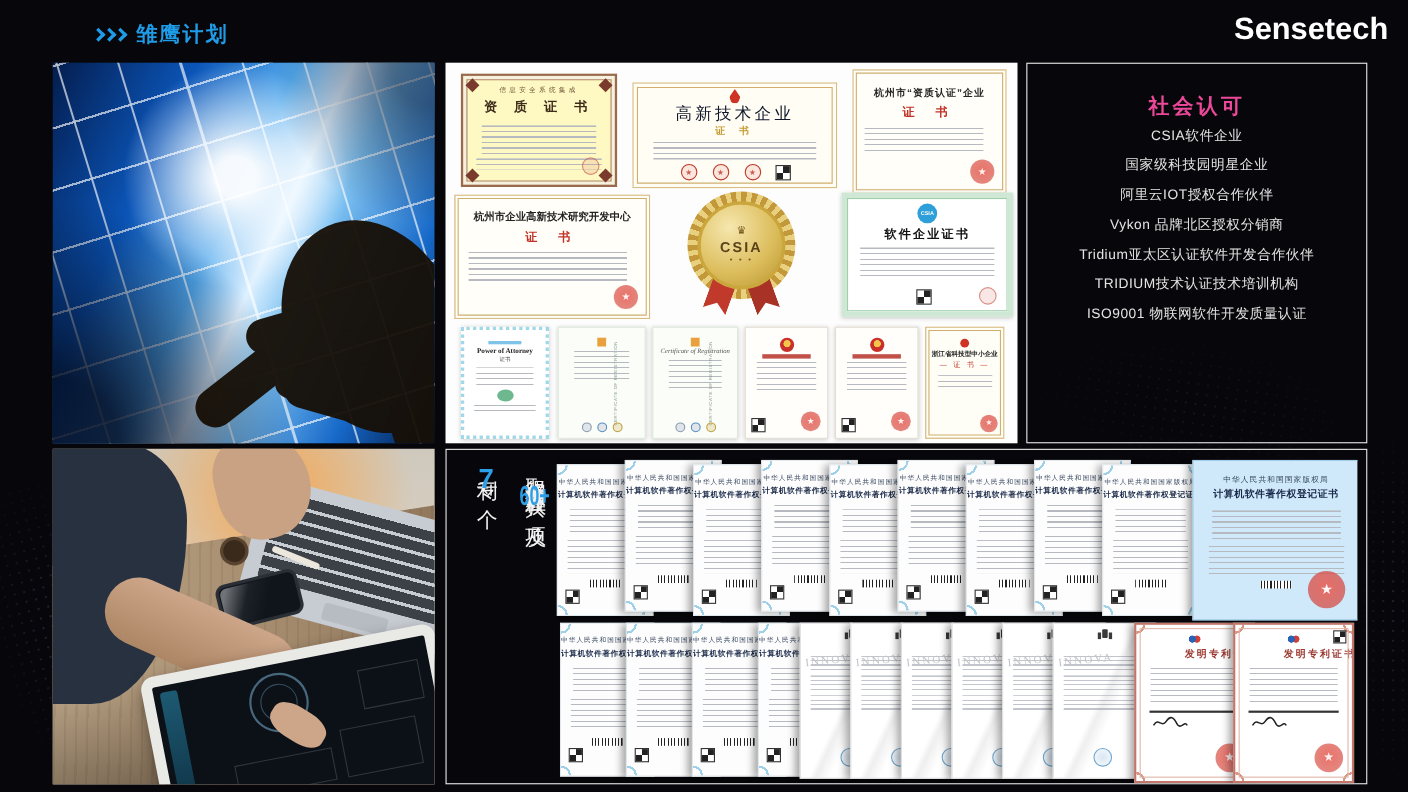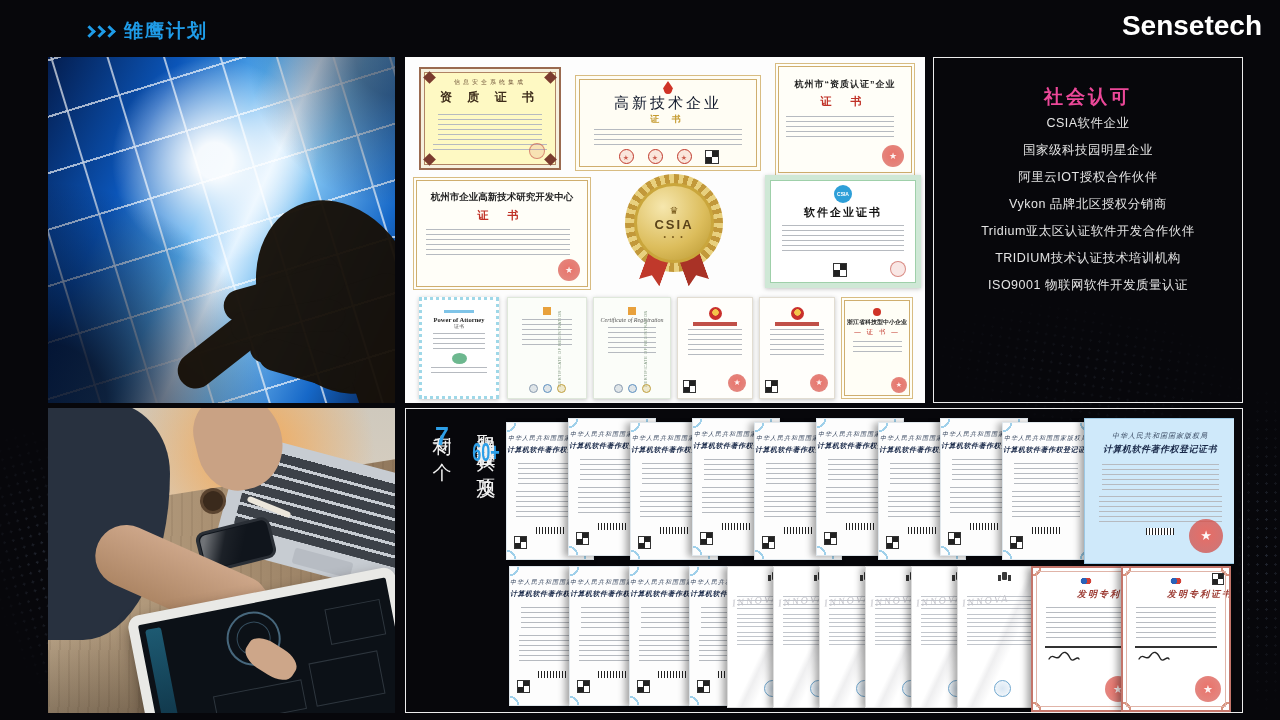--- a/index.html
+++ b/index.html
@@ -171,21 +171,21 @@
   .social-item{ text-align:center; color:#e4e4e4; font-size:12.5px; line-height:27px; letter-spacing:.5px; }
 
   
   #patents-panel{ left:405px; top:408px; width:838px; height:305px; border:1px solid #ececec; }
   .caption{ position:absolute; left:14px; top:10px; height:292px; writing-mode:vertical-rl; font-size:19px; color:#f2f2f2; letter-spacing:2px; line-height:44px; }
   .caption .num{ color:var(--hl); font-weight:bold; font-size:25px; text-combine-upright:all; letter-spacing:0; }
 
   .strip{ position:absolute; display:flex; align-items:flex-start; overflow:hidden; }
   .strip-top{ left:100px; top:9px; width:728px; height:148px; }
   .strip-bot{ left:103px; top:157px; width:726px; height:146px; }
-  .strip > div{ flex:none; position:relative; box-shadow:-4px 1px 7px rgba(0,0,0,.35);font-style:italic; }
+  .strip > div{ flex:none; position:relative; box-shadow:-4px 1px 7px rgba(0,0,0,.35); }
   .strip > div + div{ margin-left:-26px; }
   .strip-top > div:nth-child(odd){ margin-top:4px; }
 
   .c-cr{ width:88px; height:138px; background:#fdfdfd; border:1px solid #e0e7ec; padding-top:11px;
     background-image:
       radial-gradient(circle at 0 0, rgba(0,0,0,0) 7px, #9fd0ea 7px 9px, rgba(0,0,0,0) 9px),
       radial-gradient(circle at 100% 0, rgba(0,0,0,0) 7px, #9fd0ea 7px 9px, rgba(0,0,0,0) 9px),
       radial-gradient(circle at 0 100%, rgba(0,0,0,0) 7px, #9fd0ea 7px 9px, rgba(0,0,0,0) 9px),
       radial-gradient(circle at 100% 100%, rgba(0,0,0,0) 7px, #9fd0ea 7px 9px, rgba(0,0,0,0) 9px); }
   .t{ white-space:nowrap; overflow:hidden; text-align:center; }

